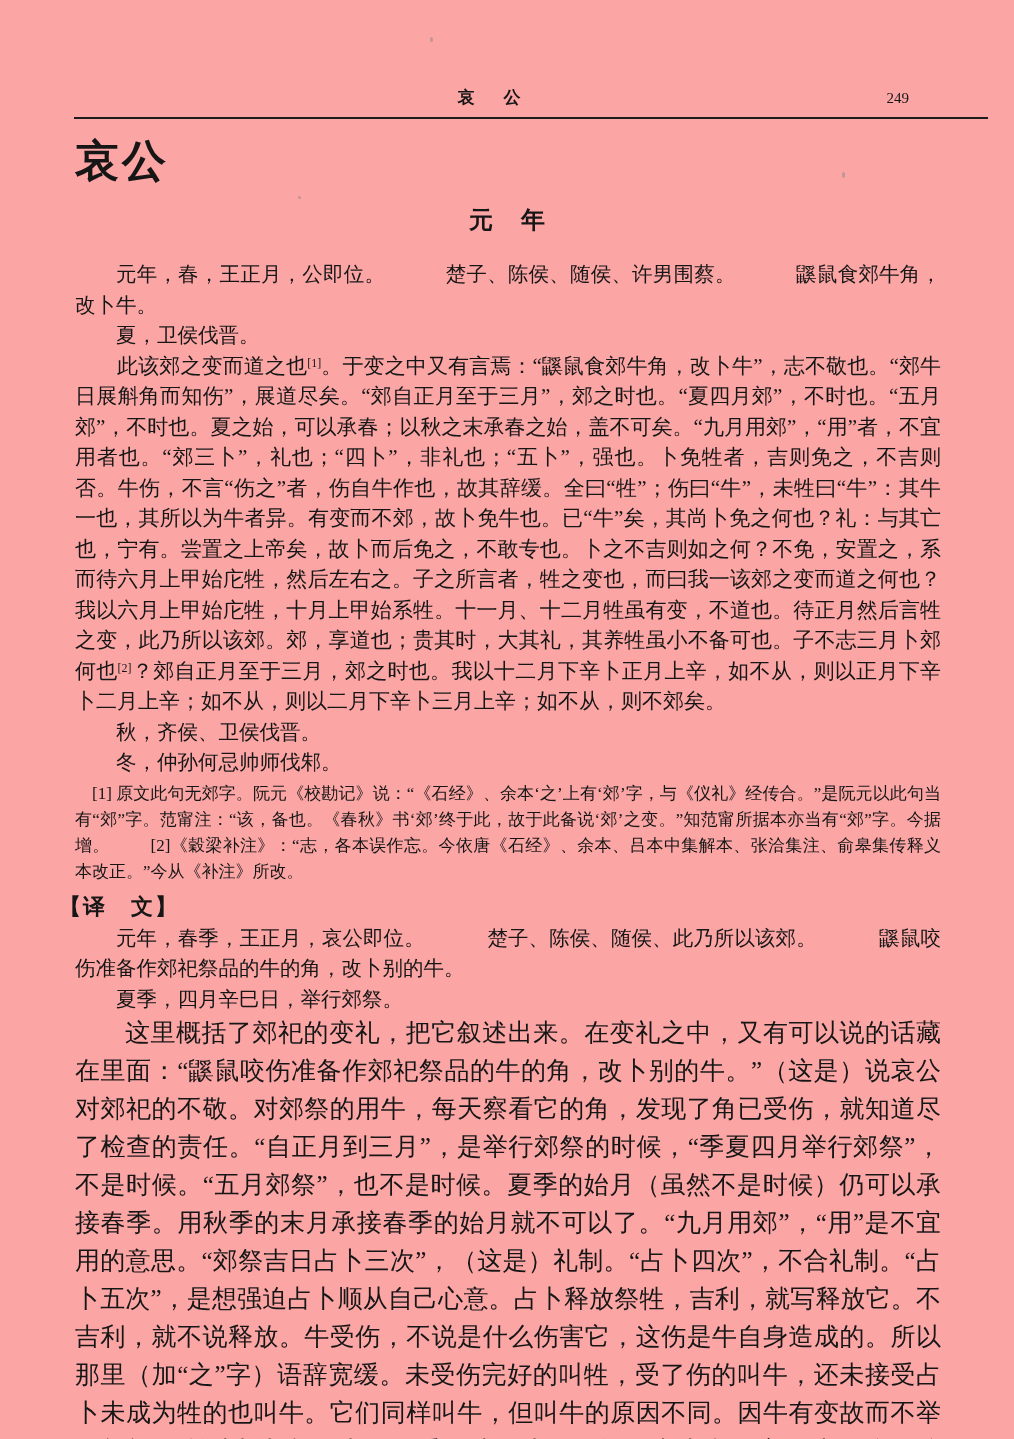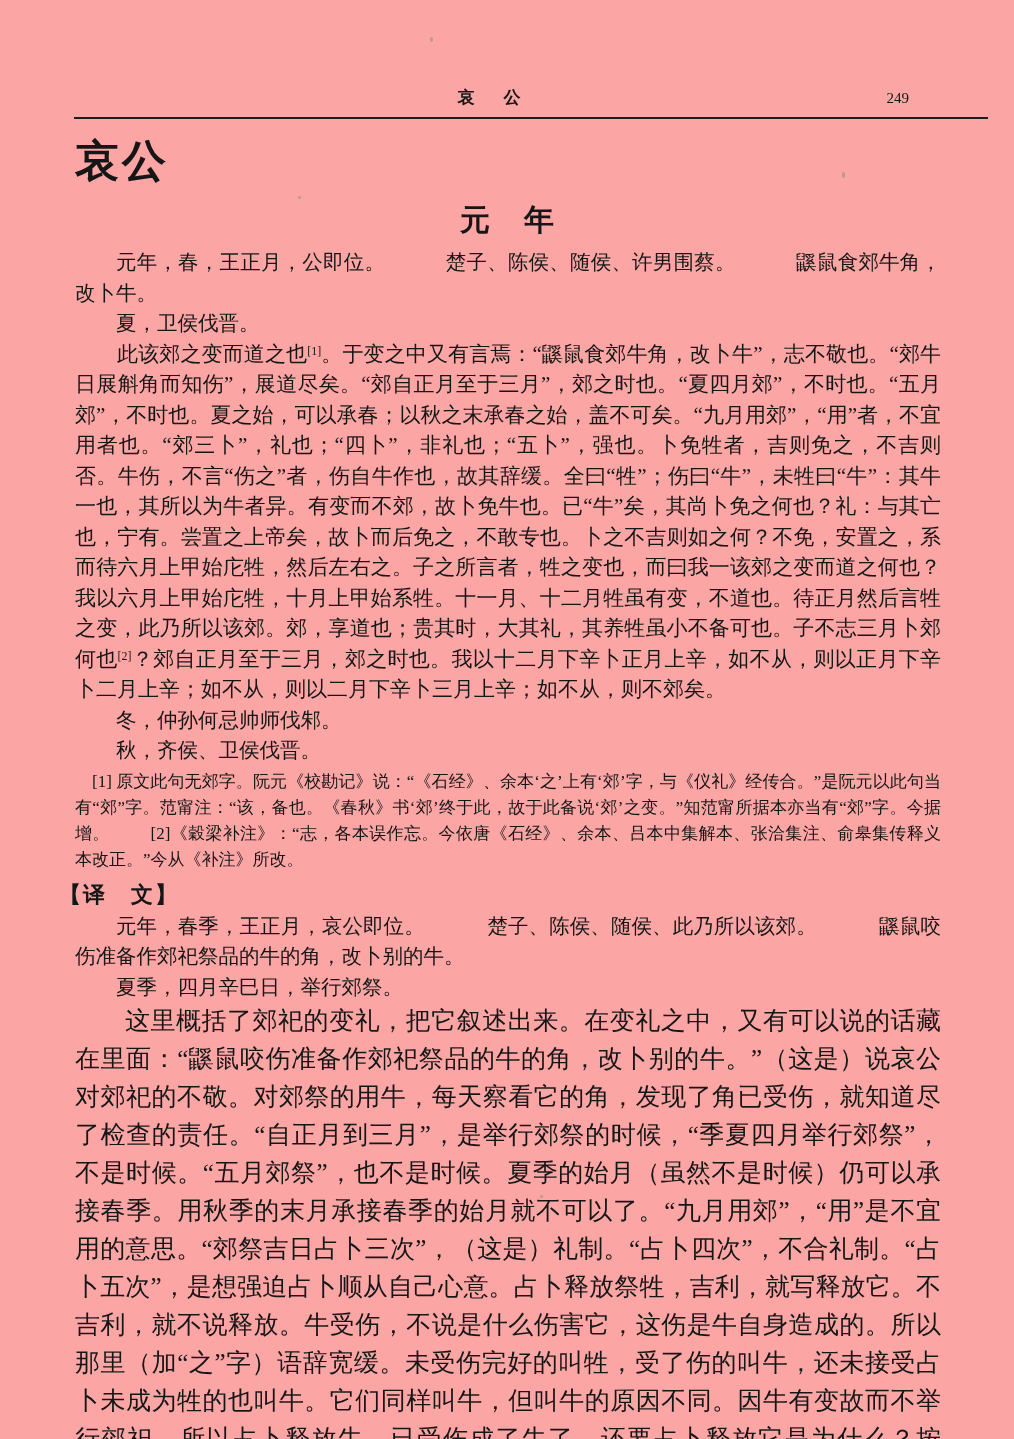--- a/index.html
+++ b/index.html
@@ -28,28 +28,28 @@
   
   .content{
     position:absolute;top:130px;left:75px;width:866px;
   }
   .chapter-title{
     margin:10px 0 0 0;
     font-size:44px;line-height:44px;font-weight:700;letter-spacing:3px;
   }
   .section-title{
     margin:20px 0 0 0;
-    text-align:center;font-size:30px;line-height:32px;font-weight:700;letter-spacing:2px;
+    text-align:center;font-size:24px;line-height:32px;font-weight:700;letter-spacing:2px;
   }
   p{margin:0;text-align:justify;}
   .body-text{font-size:21px;line-height:30.5px;}
   .indent{text-indent:2em;}
   .jing{font-size:20.5px;line-height:30.5px;}
   .jing .seg:not(:last-child){margin-right:2.7em;}
-  .jing1{margin-top:11px;font-family:Liberation Serif, serif;}
+  .jing1{margin-top:23px;font-family:Liberation Serif, serif;}
   .fnref{
     font-size:12px;line-height:0;vertical-align:6px;
     letter-spacing:0;
   }
   .footnotes{
     font-size:17px;line-height:26px;text-indent:1em;
     margin-top:3px;
   }
   .fn2{margin-left:2.4em;}
   .trans-head{
@@ -92,23 +92,23 @@
     <p class="jing jing1 indent">
       <span class="seg">元年，春，王正月，公即位。</span>
       <span class="seg">楚子、陈侯、随侯、许男围蔡。</span>
       <span class="seg">鼷鼠食郊牛角，改卜牛。</span>
     </p>
 
     <p class="jing indent">夏，卫侯伐晋。</p>
 
     <p class="body-text indent"><span>此该郊之变而道之也</span><sup class="fnref">[1]</sup><span>。于变之中又有言焉：“鼷鼠食郊牛角，改卜牛”，志不敬也。“郊牛日展斛角而知伤”，展道尽矣。“郊自正月至于三月”，郊之时也。“夏四月郊”，不时也。“五月郊”，不时也。夏之始，可以承春；以秋之末承春之始，盖不可矣。“九月用郊”，“用”者，不宜用者也。“郊三卜”，礼也；“四卜”，非礼也；“五卜”，强也。卜免牲者，吉则免之，不吉则否。牛伤，不言“伤之”者，伤自牛作也，故其辞缓。全曰“牲”；伤曰“牛”，未牲曰“牛”：其牛一也，其所以为牛者异。有变而不郊，故卜免牛也。已“牛”矣，其尚卜免之何也？礼：与其亡也，宁有。尝置之上帝矣，故卜而后免之，不敢专也。卜之不吉则如之何？不免，安置之，系而待六月上甲始庀牲，然后左右之。子之所言者，牲之变也，而曰我一该郊之变而道之何也？我以六月上甲始庀牲，十月上甲始系牲。十一月、十二月牲虽有变，不道也。待正月然后言牲之变，此乃所以该郊。郊，享道也；贵其时，大其礼，其养牲虽小不备可也。子不志三月卜郊何也</span><sup class="fnref">[2]</sup><span>？郊自正月至于三月，郊之时也。我以十二月下辛卜正月上辛，如不从，则以正月下辛卜二月上辛；如不从，则以二月下辛卜三月上辛；如不从，则不郊矣。</span></p>
 
+    <p class="jing indent">秋，齐侯、卫侯伐晋。</p>
+
     <p class="jing indent">冬，仲孙何忌帅师伐邾。</p>
-
-    <p class="jing indent">秋，齐侯、卫侯伐晋。</p>
 
     <p class="footnotes">
       <span class="fn">[1] 原文此句无郊字。阮元《校勘记》说：“《石经》、余本‘之’上有‘郊’字，与《仪礼》经传合。”是阮元以此句当有“郊”字。范甯注：“该，备也。《春秋》书‘郊’终于此，故于此备说‘郊’之变。”知范甯所据本亦当有“郊”字。今据增。</span><span class="fn fn2">[2]《穀梁补注》：“志，各本误作忘。今依唐《石经》、余本、吕本中集解本、张洽集注、俞皋集传释义本改正。”今从《补注》所改。</span>
     </p>
 
     <h3 class="trans-head">【译　文】</h3>
 
     <p class="jing trans-jing indent">
       <span class="seg">元年，春季，王正月，哀公即位。</span>
       <span class="seg">楚子、陈侯、随侯、此乃所以该郊。</span>

